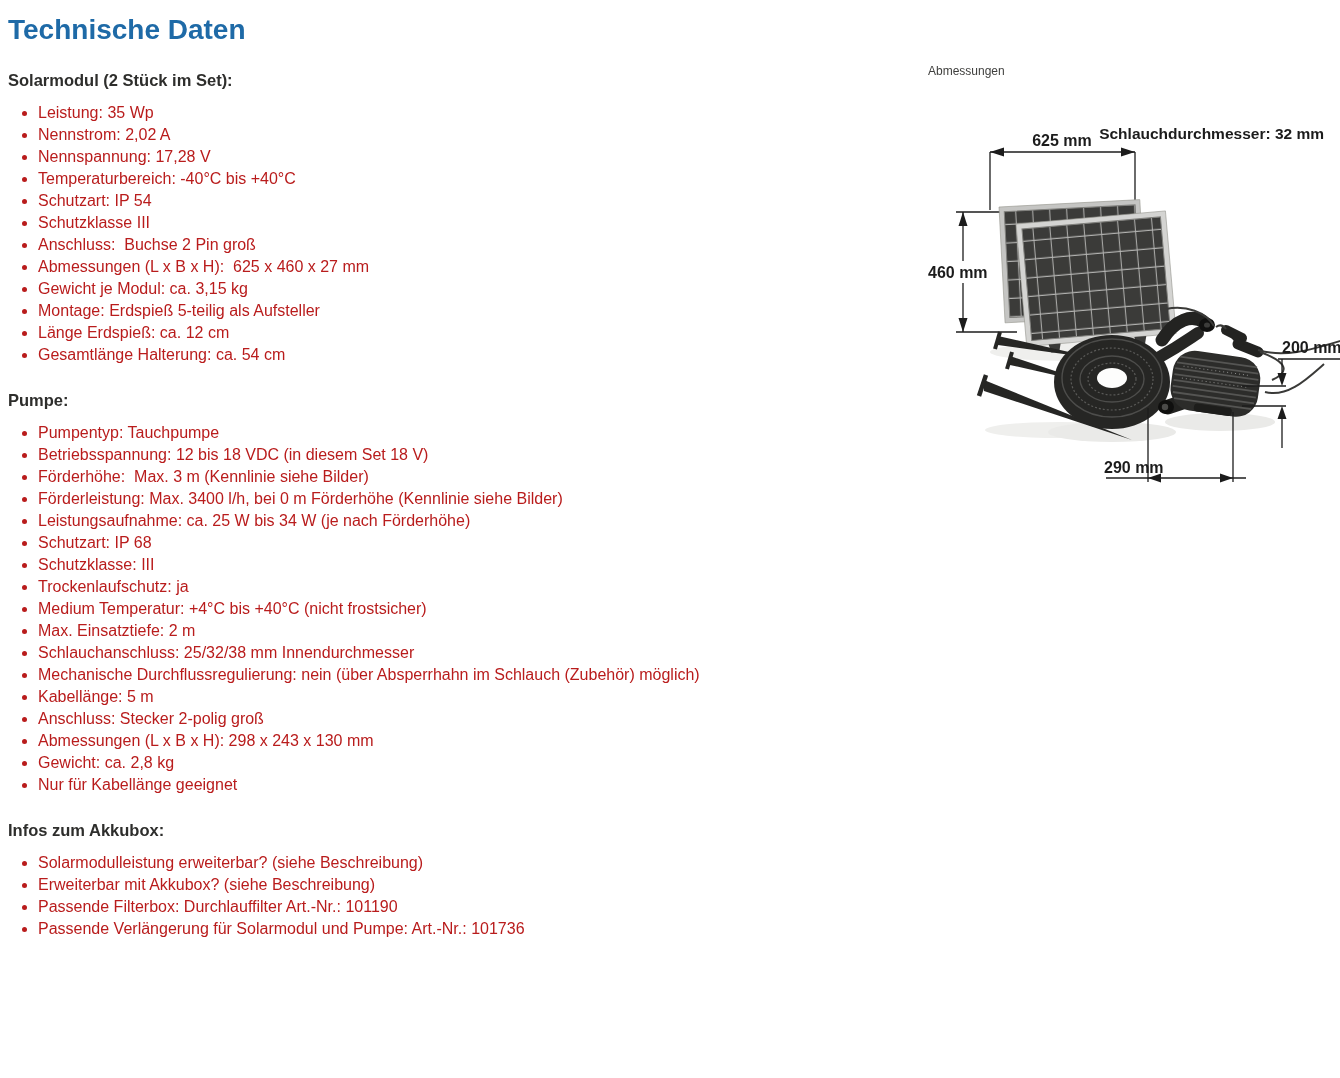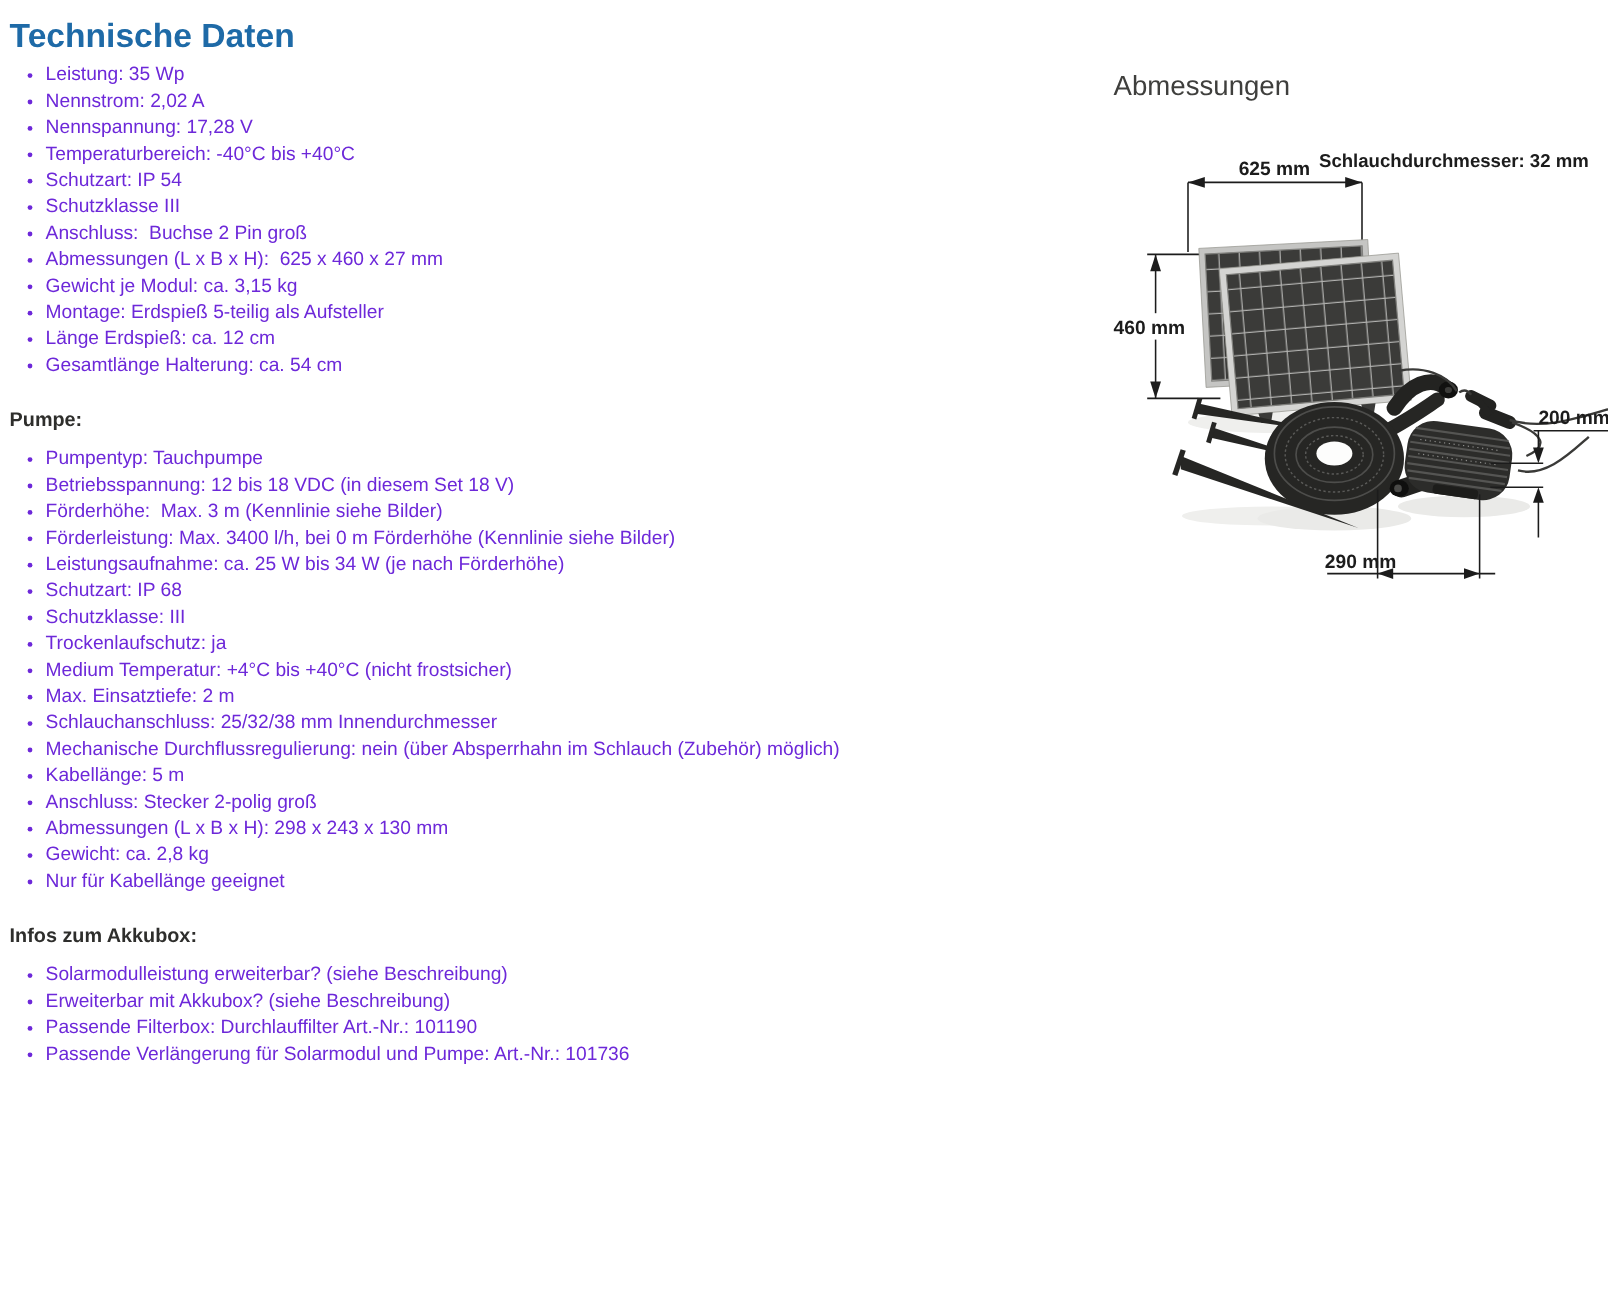--- a/index.html
+++ b/index.html
@@ -18,40 +18,41 @@
   h1.page-title {
     font-size:28px; line-height:32px; font-weight:700;
     color:#1e6aa7; margin:0 0 6px 0;
   }
   h2.section-heading {
     font-size:16.5px; line-height:20px; font-weight:700;
     color:#2e2e2c; margin:24px 0 12px 0;
   }
   ul.spec-list { margin:0; padding:0 0 0 30px; list-style:disc; }
   ul.spec-list li {
-    font-size:16px; line-height:22px; color:#6d28d9;
+    font-size:16px; line-height:22px; color:#b91c1c;
     white-space:pre-wrap;
   }
   .right-col-heading {
     position:absolute; left:928px; top:58px;
-    font-size:23px; line-height:26px; font-weight:400; color:#3f3f3d;
+    font-size:12px; line-height:26px; font-weight:400; color:#3f3f3d;
   }
   .diagram-wrap { position:absolute; left:920px; top:100px; width:420px; height:412px; }
   svg text.dim-label { font:700 16px "Liberation Sans", sans-serif; fill:#1c1c1c; }
   svg text.hose-note { font:700 15.5px "Liberation Sans", sans-serif; fill:#1c1c1c; }
   .dim-line { stroke:#1c1c1c; stroke-width:1.3; fill:none; }
   .dim-arrow { fill:#1c1c1c; stroke:none; }
 </style>
 </head>
 <body>
 
 <div class="left-col">
   <h1 class="page-title">Technische Daten</h1>
 
   <section>
+    <h2 class="section-heading">Solarmodul (2 Stück im Set):</h2>
     <ul class="spec-list">
 
     <li>Leistung: 35 Wp</li>
         <li>Nennstrom: 2,02 A</li>
         <li>Nennspannung: 17,28 V</li>
         <li>Temperaturbereich: -40°C bis +40°C</li>
         <li>Schutzart: IP 54</li>
         <li>Schutzklasse III</li>
         <li>Anschluss:  Buchse 2 Pin groß</li>
         <li>Abmessungen (L x B x H):  625 x 460 x 27 mm</li>

